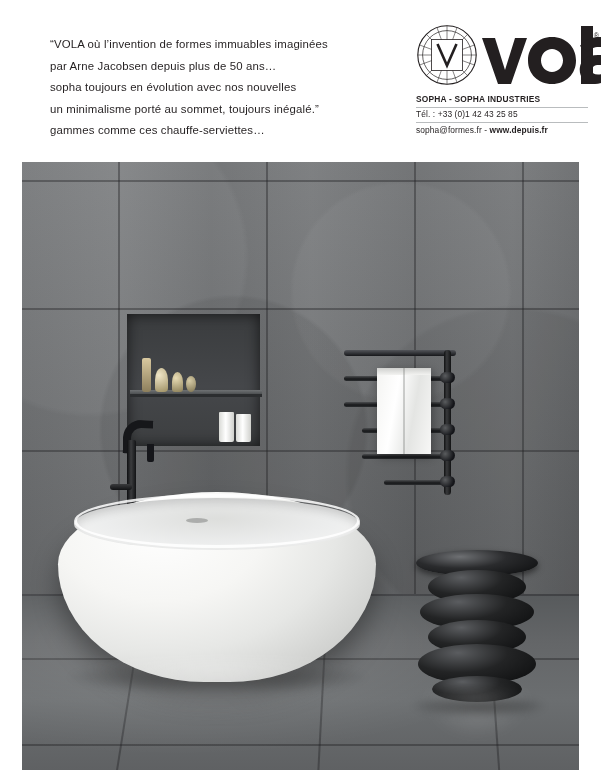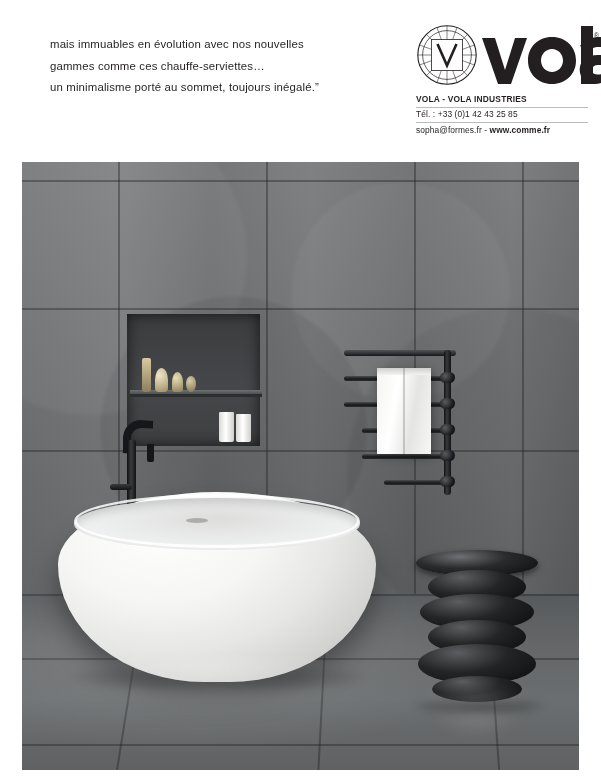--- a/index.html
+++ b/index.html
@@ -388,23 +388,25 @@
   }
 </style>
 </head>
 <body>
 
 <div class="page">
 
   <div class="header">
 
     <div class="quote-block">
-      <div class="quote-line">mais immuables en évolution avec nos nouvelles</div>
+      <div class="quote-line">“VOLA où l’invention de formes immuables imaginées</div>
+      <div class="quote-line">par Arne Jacobsen depuis plus de 50 ans…</div>
+      <div class="quote-line">sopha toujours en évolution avec nos nouvelles</div>
+      <div class="quote-line">un minimalisme porté au sommet, toujours inégalé.”</div>
       <div class="quote-line">gammes comme ces chauffe-serviettes…</div>
-      <div class="quote-line">un minimalisme porté au sommet, toujours inégalé.”</div>
     </div>
 
     <div class="brand">
 
       <div class="logo-seal">
         <svg width="62" height="62" viewBox="0 0 62 62" aria-hidden="true">
           <circle cx="31" cy="31" r="29.2" fill="none" stroke="#231f20" stroke-width="1.1"></circle>
           <circle cx="31" cy="31" r="24.4" fill="none" stroke="#231f20" stroke-width=".7"></circle>
           <g stroke="#231f20" stroke-width=".55" fill="none">
             <path d="M31 1.8 L31 60.2"></path>
@@ -435,24 +437,24 @@
             <path d="M140 58 L128 58 L128 52 C124 57 118 58.6 113 58 C104 57 99 50 99.8 42 C100.6 34 107 29 118 29 L128 29 L128 27 C128 23 124 21 119 21 C114 21 110 23 108 26 L100 20 C105 13 112 11 120 11 C132 11 140 17 140 28 Z
                      M128 39 L119 39 C114 39 112 41 112 44 C112 47 114 48.6 118 48.6 C124 48.6 128 45 128 40 Z"></path>
           </g>
         </svg>
       </div>
 
       <div class="reg-mark">®</div>
     </div>
 
     <div class="addr">
-      <div class="addr-line">VOLA - VOLA INDUSTRIES</div>
+      <div class="addr-line">SOPHA - SOPHA INDUSTRIES</div>
       <div class="addr-line">Tél. : +33 (0)1 42 43 25 85</div>
       <div class="addr-line">
-        <span>sopha@formes.fr</span><span> - </span><span class="bold">www.comme.fr</span>
+        <span>sopha@formes.fr</span><span> - </span><span class="bold">www.depuis.fr</span>
       </div>
     </div>
 
   </div>
 
   <div class="photo">
     <div class="photo-inner">
 
       <div class="wall">
         <div class="wall-noise"></div>

